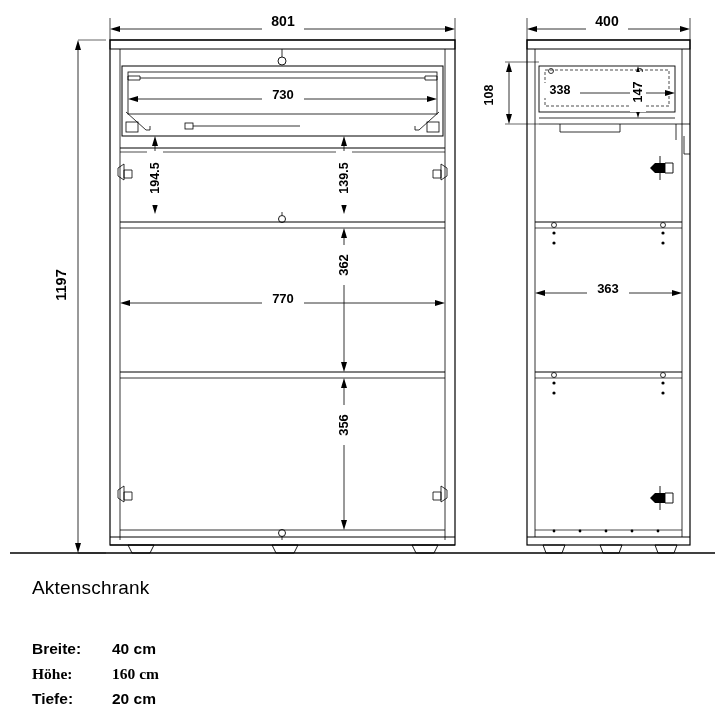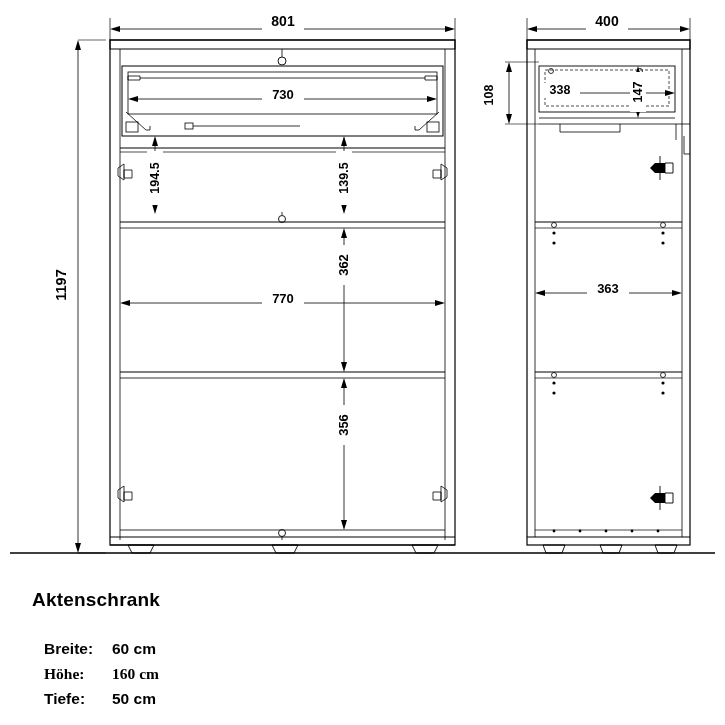--- a/index.html
+++ b/index.html
@@ -33,30 +33,29 @@
     top: 0;
     width: 725px;
     height: 725px;
     pointer-events: none;
   }
   .title {
     position: absolute;
     left: 32px;
     top: 577px;
     font-size: 19px;
-    font-weight: bold;
+    font-weight: normal;
     letter-spacing: 0.2px;
-    margin-top: 12px;
   }
   .spec-row {
     position: absolute;
     font-size: 15.5px;
     font-weight: bold;
   }
-  .spec-label { left: 44px; }
+  .spec-label { left: 32px; }
   .spec-value { left: 112px; }
   .r0 { top: 640px; }
   .r1 { top: 665px; font-family: Liberation Serif, serif; }
   .r2 { top: 690px; }
   .dim-text {
     font-family: "Liberation Sans", sans-serif;
     font-weight: bold;
     fill: #000000;
   }
 </style>
@@ -334,22 +333,22 @@
 
       <rect x="587" y="282" width="42" height="16" fill="#fff"></rect>
       <text x="608" y="293" font-size="13" text-anchor="middle">363</text>
     </g>
   </svg>
 
   <div class="spec">
     <div class="title">Aktenschrank</div>
 
     <div class="spec-row spec-label r0">Breite:</div>
-    <div class="spec-row spec-value r0">60 cm</div>
+    <div class="spec-row spec-value r0">40 cm</div>
 
     <div class="spec-row spec-label r1">Höhe:</div>
     <div class="spec-row spec-value r1">160 cm</div>
 
     <div class="spec-row spec-label r2">Tiefe:</div>
-    <div class="spec-row spec-value r2">50 cm</div>
+    <div class="spec-row spec-value r2">20 cm</div>
   </div>
 
 </div>
 
 </body></html>

